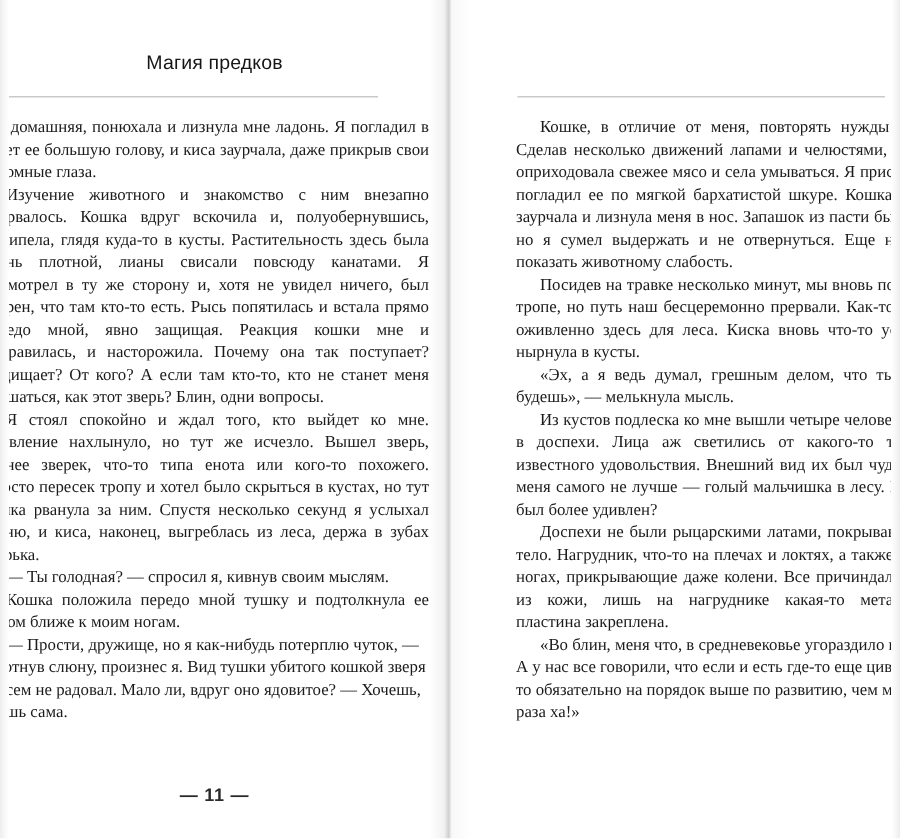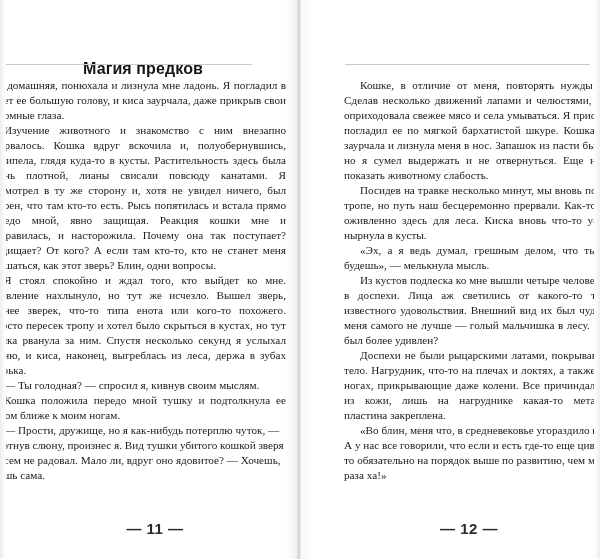--- a/index.html
+++ b/index.html
@@ -72,25 +72,25 @@
     background: linear-gradient(to right,
         rgba(255,255,255,0) 0%,
         rgba(231,231,231,0.55) 36%,
         rgba(205,205,205,0.95) 47%,
         rgba(245,245,245,0.7) 54%,
         rgba(255,255,255,0) 100%);
   }
 
   .running-head {
     position: absolute;
-    top: 60px;
+    top: 34px;
     height: 17px;
     font-family: "Liberation Sans", sans-serif;
-    font-size: 16px;
-    font-weight: 700;
+    font-size: 13px;
+    font-weight: 400;
     color: #161616;
     letter-spacing: 0.1px;
     white-space: nowrap;
   }
   .page-left .running-head  { left: 0; width: 286px; text-align: center; }
   .page-right .running-head { left: 14px; width: 286px; text-align: center; }
 
   .head-rule {
     position: absolute;
     top: 64px;
@@ -128,26 +128,25 @@
     text-indent: 0;
   }
   .body-text p:last-child {
     text-align: left;
   }
 
   .folio {
     position: absolute;
     bottom: 22px;
     font-family: "Liberation Sans", sans-serif;
-    font-size: 15px;
+    font-size: 12px;
     font-weight: 700;
     color: #2a2a2a;
     letter-spacing: 0.5px;
     white-space: nowrap;
-    margin-left: 12px;
   }
   .page-left .folio  { left: 0; width: 286px; text-align: center; }
   .page-right .folio { left: 14px; width: 286px; text-align: center; }
 </style>
 </head>
 <body>
 
 <div id="spread">
 
   <div class="page page-left">
@@ -171,17 +170,16 @@
 
     <div class="body-text">
       <p>Кошке, в отличие от меня, повторять нужды не было. Сделав несколько движений лапами и челюстями, она ловко оприходовала свежее мясо и села умываться. Я присел к ней и погладил ее по мягкой бархатистой шкуре. Кошка довольно заурчала и лизнула меня в нос. Запашок из пасти был тот еще, но я сумел выдержать и не отвернуться. Еще не хватало показать животному слабость.</p>
       <p>Посидев на травке несколько минут, мы вновь потопали по тропе, но путь наш бесцеремонно прервали. Как-то уж очень оживленно здесь для леса. Киска вновь что-то услыхала и нырнула в кусты.</p>
       <p>«Эх, а я ведь думал, грешным делом, что ты со мной будешь», — мелькнула мысль.</p>
       <p>Из кустов подлеска ко мне вышли четыре человека, одетые в доспехи. Лица аж светились от какого-то только им известного удовольствия. Внешний вид их был чудным, но у меня самого не лучше — голый мальчишка в лесу. Кто из нас был более удивлен?</p>
       <p>Доспехи не были рыцарскими латами, покрывавшими все тело. Нагрудник, что-то на плечах и локтях, а также щитки на ногах, прикрывающие даже колени. Все причиндалы, думаю, из кожи, лишь на нагруднике какая-то металлическая пластина закреплена.</p>
       <p>«Во блин, меня что, в средневековье угораздило попасть? А у нас все говорили, что если и есть где-то еще цивилизация, то обязательно на порядок выше по развитию, чем мы. Три раза ха!»</p>
     </div>
 
-    <div class="folio">— 12 —</div>
   </div>
 
   <div id="gutter"></div>
 </div>
 
 </body></html>

